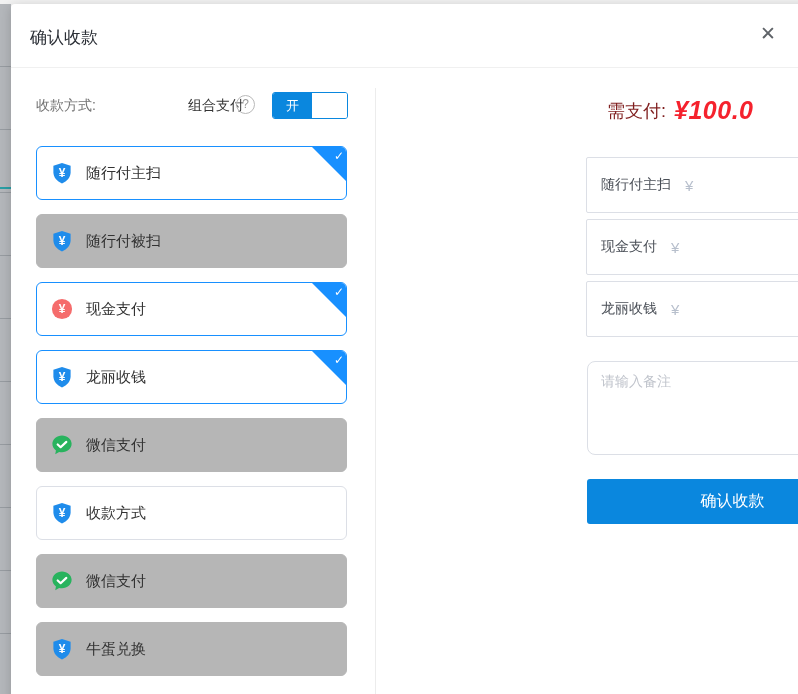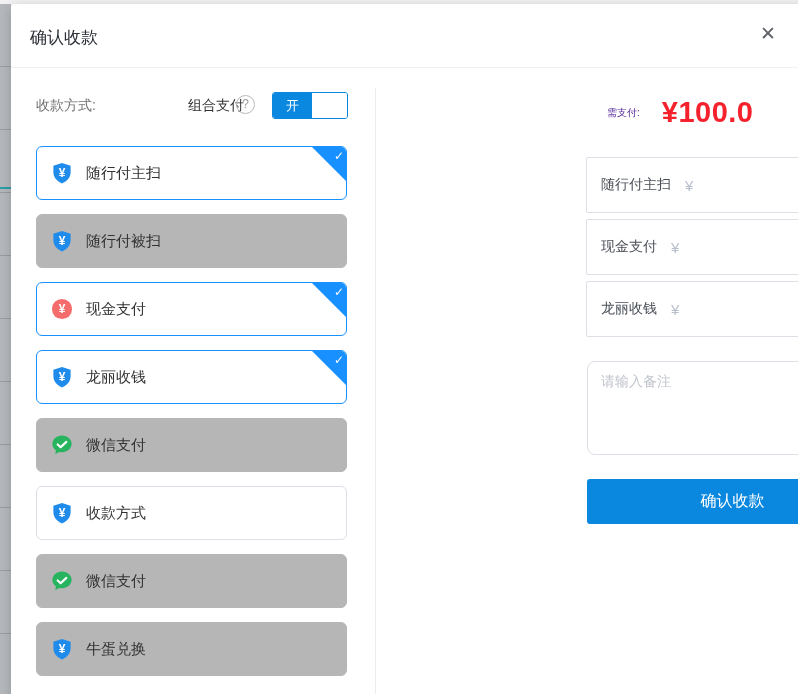--- a/index.html
+++ b/index.html
@@ -44,22 +44,22 @@
   .card .icon svg { width:22px; height:22px; display:block; }
   .card-label { margin-left:13px; font-size:15px; color:#333; }
   .corner { display:none; }
   .card.selected .corner { display:block; position:absolute; top:0; right:0; width:0; height:0;
     border-top:34px solid #1890ff; border-left:34px solid transparent; }
   .corner .check { position:absolute; top:-32px; right:2px; color:#fff; font-size:12px; font-weight:bold; }
 
   
   .right-panel { position:absolute; left:575px; top:64px; width:292px; }
   .price-row { position:absolute; left:21px; top:28px; display:flex; align-items:center; white-space:nowrap; }
-  .price-label { font-size:10px; color:#4c1d95; margin-right:22px; }
-  .price-value { font-size:29px; font-weight:bold; color:#f5222d; letter-spacing:.5px; }
+  .price-label { font-size:18px; color:#7f1d1d; margin-right:8px; }
+  .price-value { font-size:25px; font-weight:bold; color:#f5222d; letter-spacing:.5px;font-style:italic; }
 
   .field { position:absolute; left:0; width:292px; height:56px; border:1px solid #dcdfe6; border-radius:2px;
     background:#fff; display:flex; align-items:center; padding:0 14px; }
   .f-label { font-size:14px; color:#4a4f57; white-space:nowrap; }
   .f-cur { font-size:15px; color:#b7bfcc; margin-left:14px; }
   .f-input { flex:1; min-width:10px; border:none; outline:none; font-size:14px; color:#333; margin-left:8px; background:transparent; }
 
   .remark { position:absolute; left:1px; top:293px; width:291px; height:94px; border:1px solid #dcdfe6;
     border-radius:8px; resize:none; outline:none; padding:11px 13px; font-size:14px; color:#333;
     font-family:"Liberation Sans","DejaVu Sans",sans-serif; }

